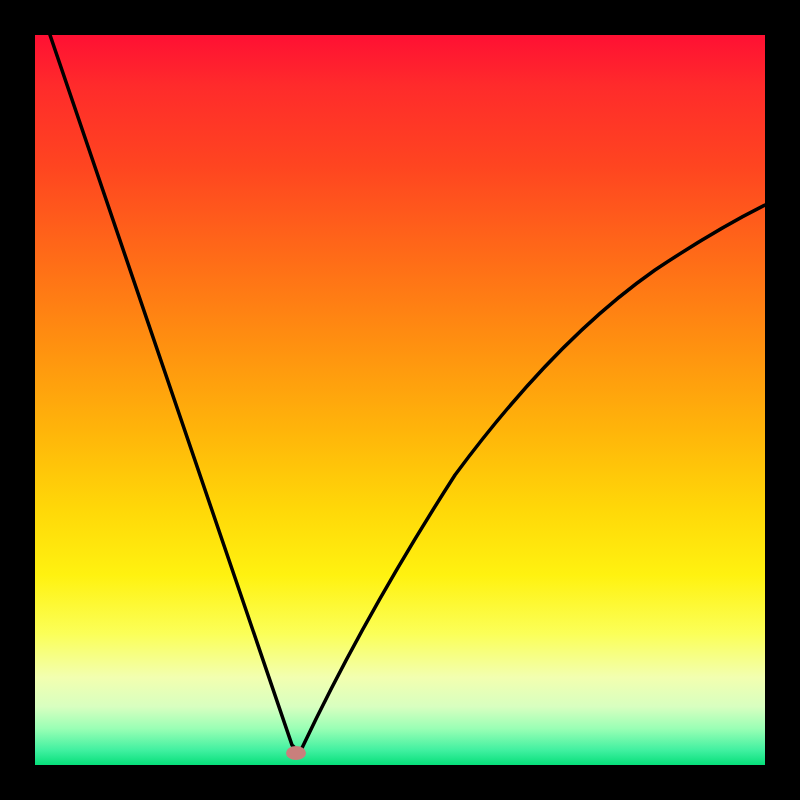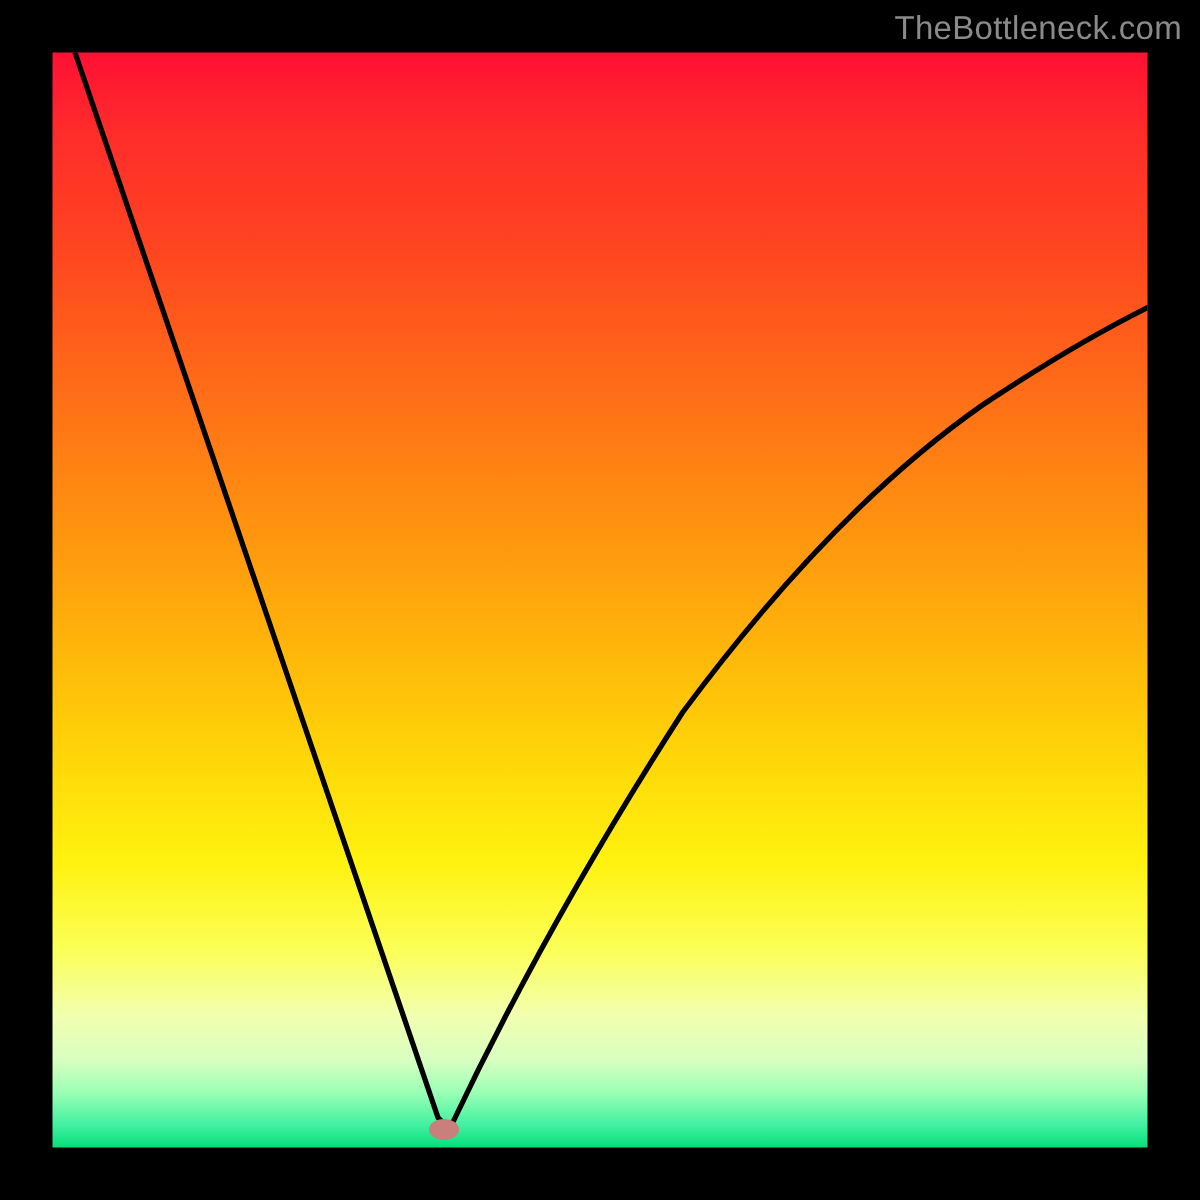--- a/index.html
+++ b/index.html
@@ -55,21 +55,20 @@
     position: absolute;
     left: 0;
     top: 0;
   }
 </style>
 </head>
 <body>
 
 <div class="frame">
 
-  <div class="watermark">TheBottleneck.com</div>
 
   <div class="plot-area">
 
     <svg class="curve" width="730" height="730" viewBox="0 0 730 730">
       <path d="M 15 0
            L 257 710
            L 263 716
            L 267 713
            Q 330 580 420 440
            Q 520 305 620 235

